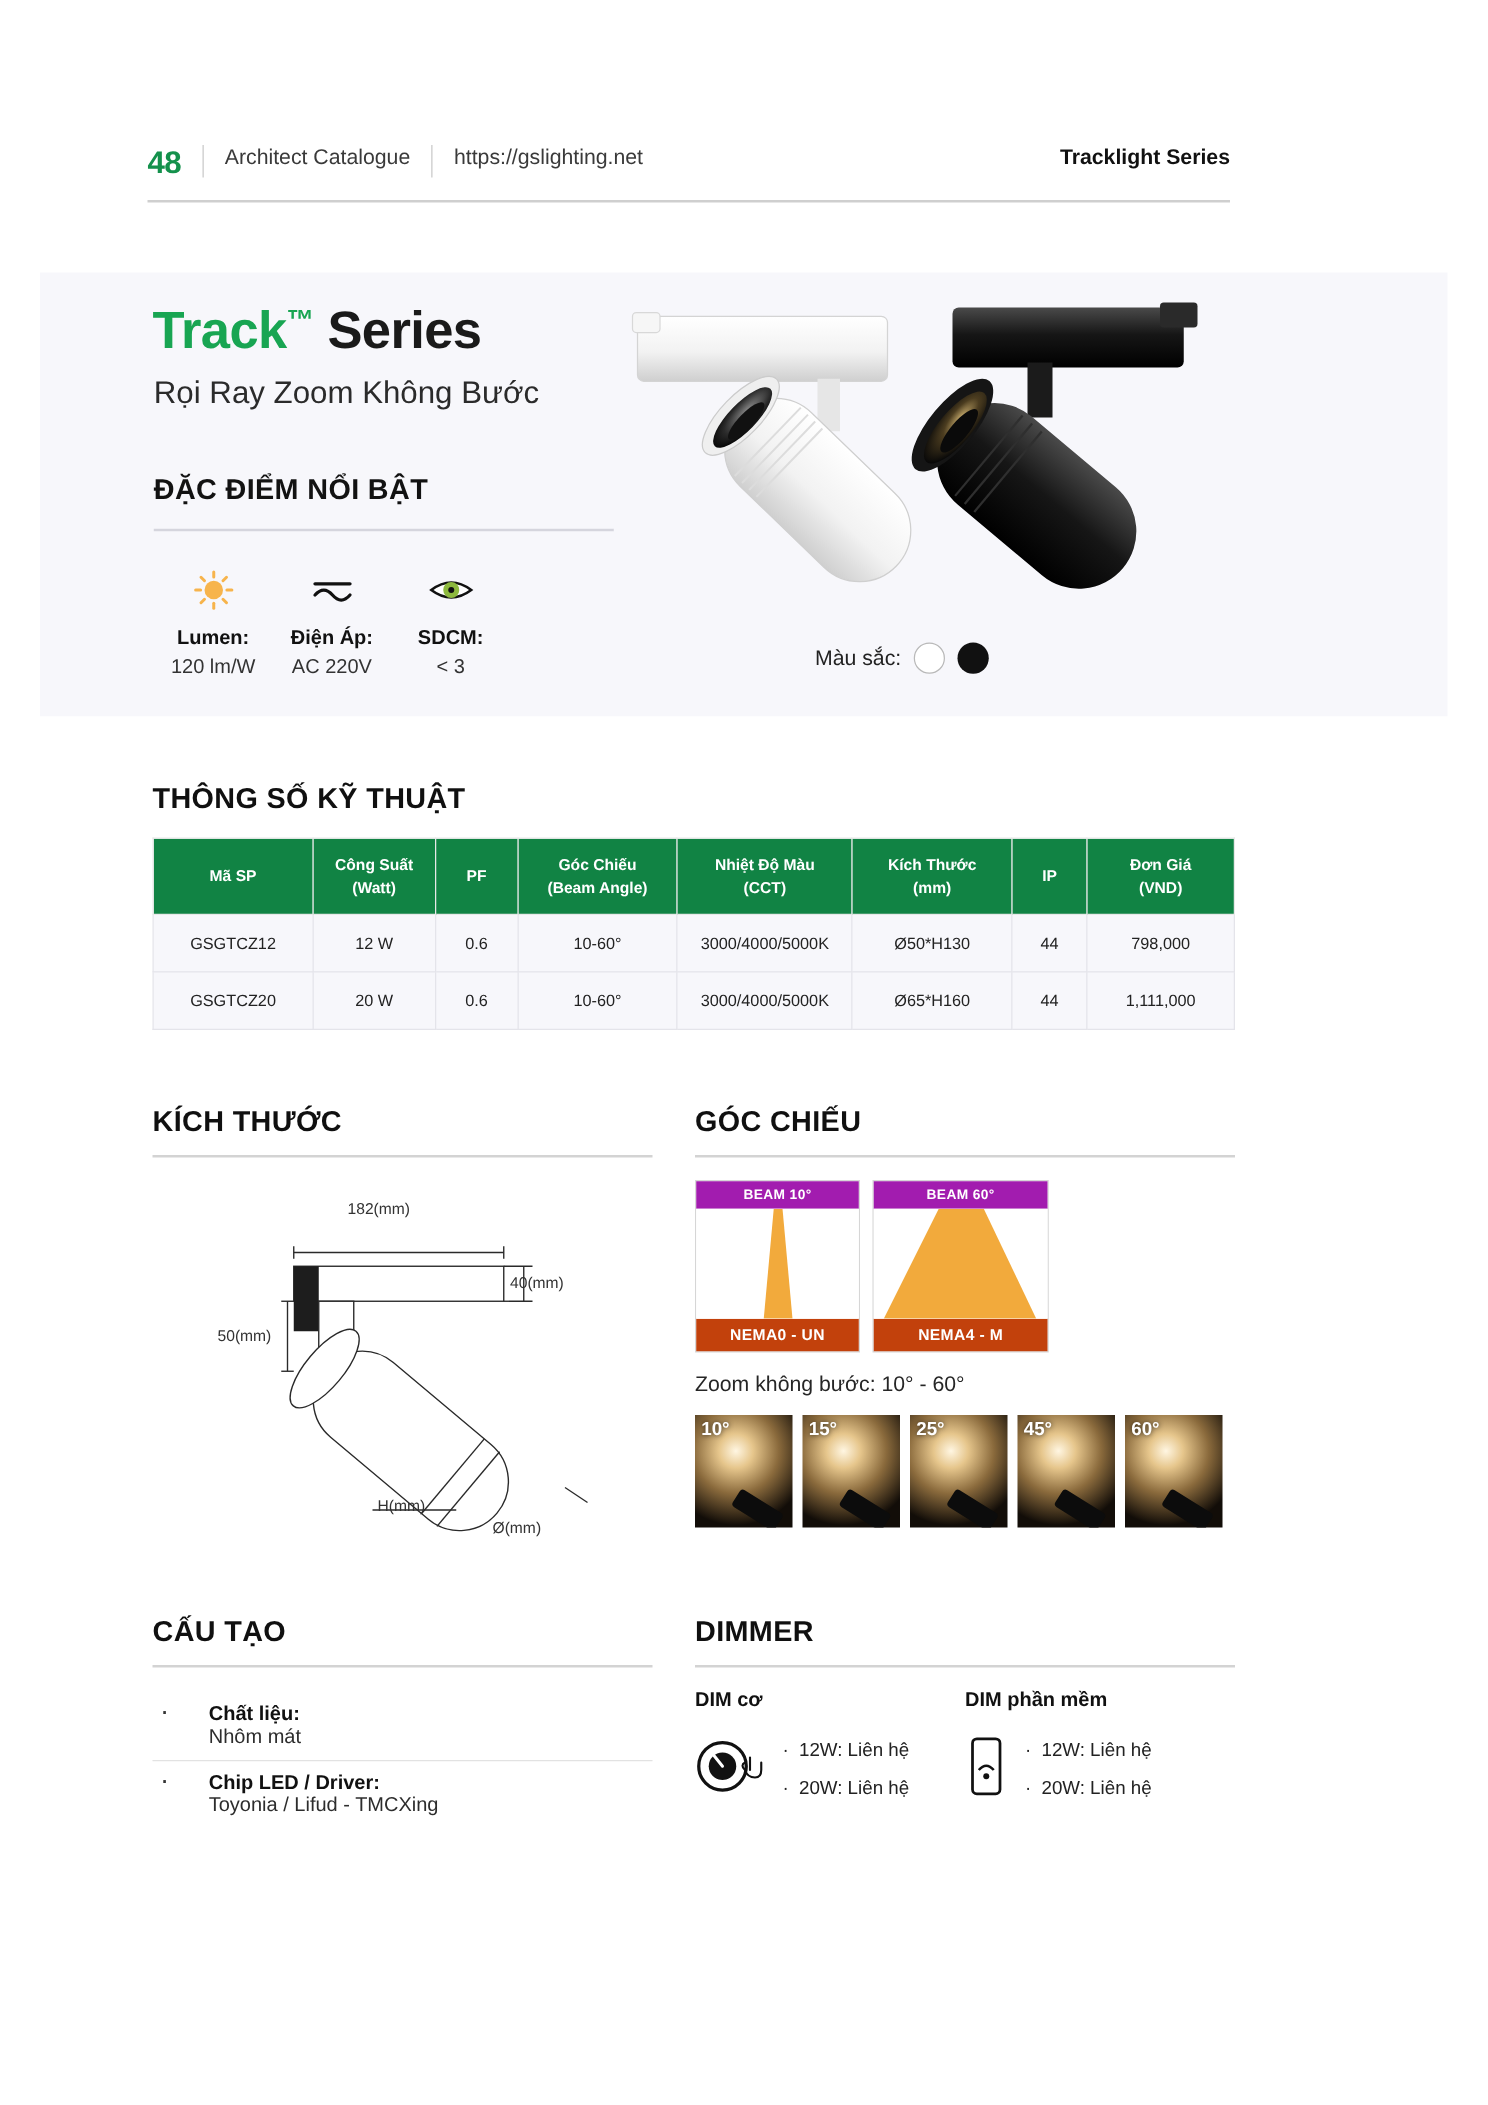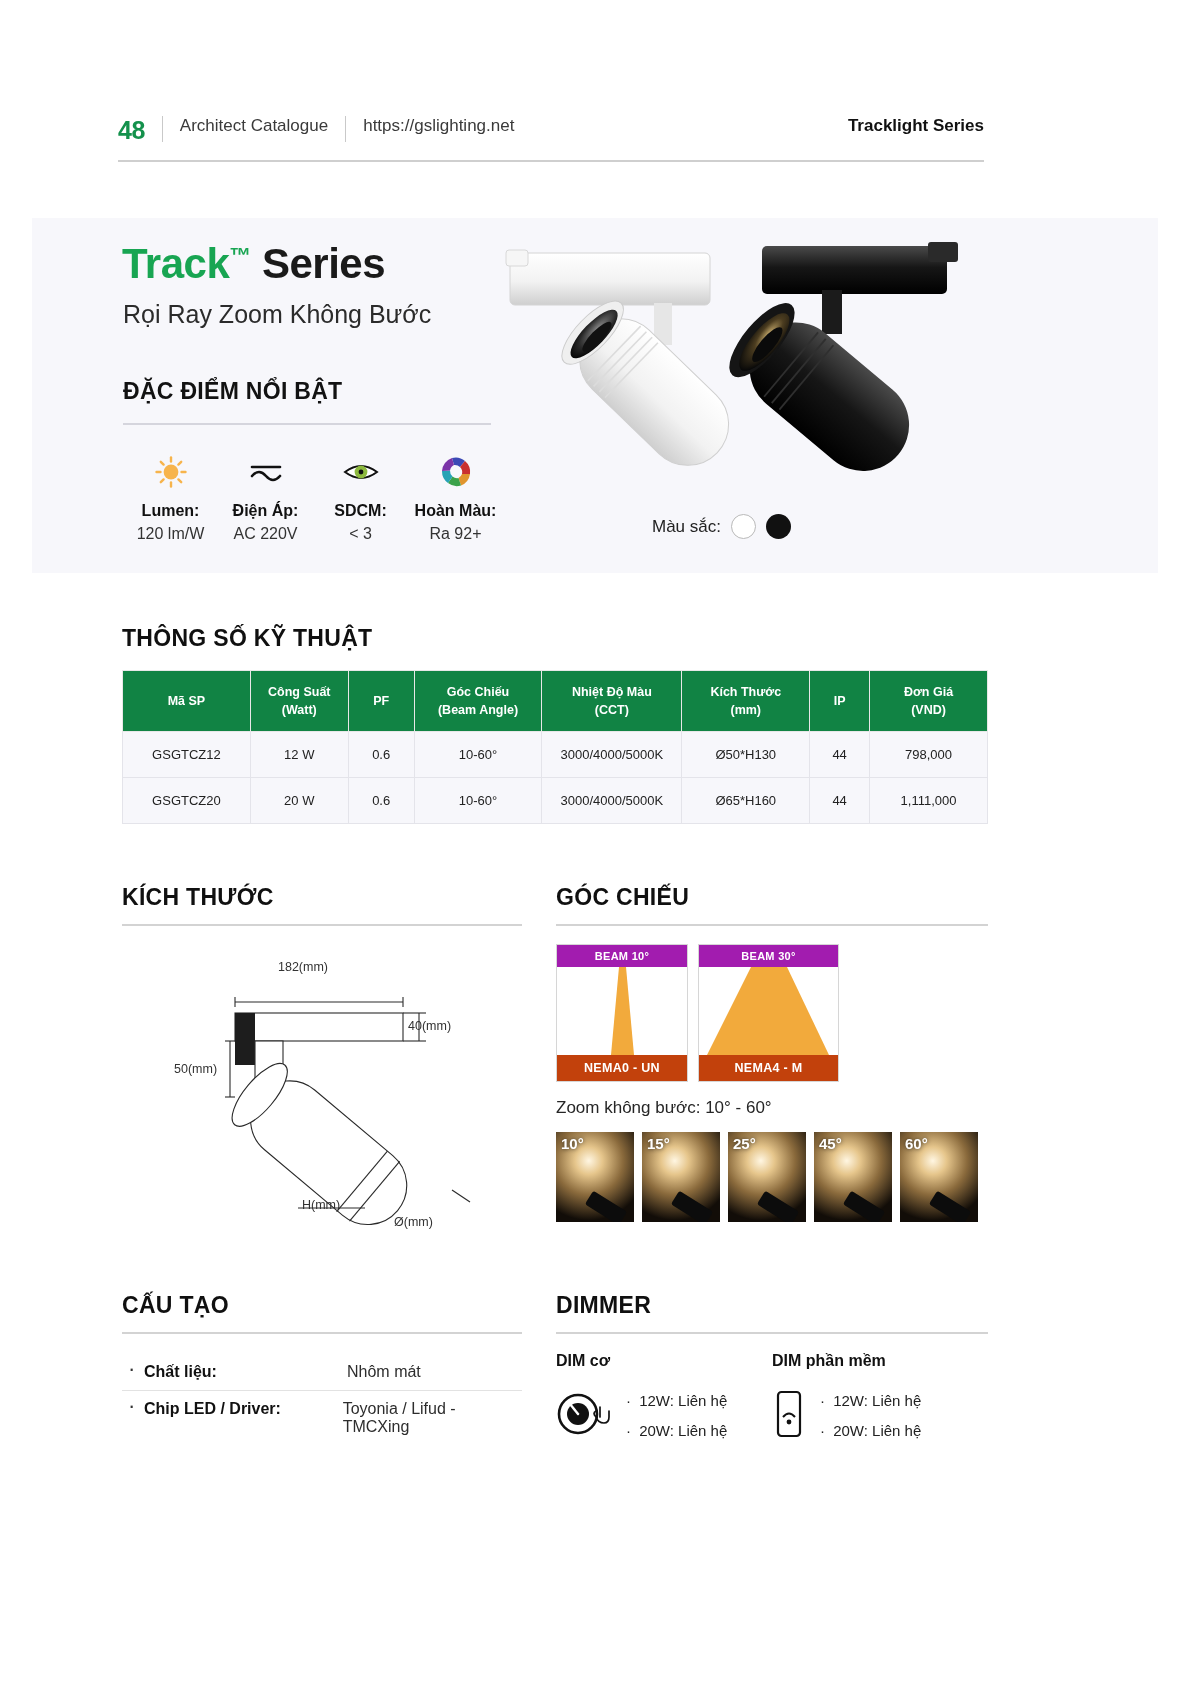--- a/index.html
+++ b/index.html
@@ -136,21 +136,21 @@
   }
   .angle-card .fixture {
     position: absolute; right: 8px; bottom: 6px; width: 40px; height: 16px;
     background: #0c0c0c; border-radius: 3px; transform: rotate(32deg); z-index: 2;
   }
 
   
   .struct-list { margin-top: 20px; }
   .struct-row {
     display: flex; align-items: baseline; padding: 9px 0 9px 22px;
-    font-size: 16px; position: relative;
+    font-size: 16px; position: relative; flex-direction: column;
   }
   .struct-row::before {
     content: "·"; position: absolute; left: 6px; top: 2px; font-size: 22px; color: #333;
   }
   .struct-key { font-weight: bold; color: #111; width: 180px; }
   .struct-val { color: #2d2d2d; font-weight: 400; margin-left: 23px; }
   .struct-div { height: 1px; background: #e2e2e2; width: 100%; }
 
   
   .dimmer-cols { display: flex; margin-top: 18px; }
@@ -228,36 +228,20 @@
           <svg width="38" height="28" viewBox="0 0 38 28">
             <path d="M3 14 q16 -12 32 0 q-16 12 -32 0 z" fill="#fff" stroke="#111" stroke-width="2"></path>
             <circle cx="19" cy="14" r="6.4" fill="#8db93e"></circle>
             <circle cx="19" cy="14" r="2.4" fill="#111"></circle>
           </svg>
         </div>
         <div class="feat-label">SDCM:</div>
         <div class="feat-value">&lt; 3</div>
       </div>
 
-      <div class="feat">
-        <div class="feat-ico">
-          <svg width="34" height="34" viewBox="0 0 34 34">
-            <g transform="translate(17,17)">
-              <path d="M-4 -14 A14.5 14.5 0 0 1 9 -11 L4 -5 A7.5 7.5 0 0 0 -2 -7 Z" fill="#3b49b5"></path>
-              <path d="M9 -11 A14.5 14.5 0 0 1 14 2 L6 2 A7.5 7.5 0 0 0 4 -5 Z" fill="#c93030"></path>
-              <path d="M14 2 A14.5 14.5 0 0 1 5 13.5 L2.5 6 A7.5 7.5 0 0 0 6 2 Z" fill="#e0952d"></path>
-              <path d="M5 13.5 A14.5 14.5 0 0 1 -8 11 L-3.5 4.5 A7.5 7.5 0 0 0 2.5 6 Z" fill="#3ba24a"></path>
-              <path d="M-8 11 A14.5 14.5 0 0 1 -14 -1 L-6 -1.5 A7.5 7.5 0 0 0 -3.5 4.5 Z" fill="#26a3b5"></path>
-              <path d="M-14 -1 A14.5 14.5 0 0 1 -4 -14 L-2 -7 A7.5 7.5 0 0 0 -6 -1.5 Z" fill="#7b34a8"></path>
-            </g>
-          </svg>
-        </div>
-        <div class="feat-label">Hoàn Màu:</div>
-        <div class="feat-value">Ra 92+</div>
-      </div>
     </div>
 
     <div class="photo-area">
       <svg width="560" height="330" viewBox="0 0 560 330">
         <defs>
           <linearGradient id="wbody" x1="0" y1="0" x2="0" y2="1">
             <stop offset="0%" stop-color="#ffffff"></stop>
               <stop offset="55%" stop-color="#f2f2f2"></stop>
             <stop offset="100%" stop-color="#cfcfcf"></stop>
           </linearGradient>
@@ -441,21 +425,21 @@
         <div class="beam-cap">BEAM 10°</div>
         <div class="beam-canvas">
           <svg width="130" height="88" viewBox="0 0 130 88">
             <polygon points="62,0 69,0 77,88 54,88" fill="#f2aa3c"></polygon>
           </svg>
         </div>
         <div class="beam-foot">NEMA0 - UN</div>
       </div>
 
       <div class="beam-box b60">
-        <div class="beam-cap">BEAM 30°</div>
+        <div class="beam-cap">BEAM 60°</div>
         <div class="beam-canvas">
           <svg width="139" height="88" viewBox="0 0 139 88">
             <polygon points="52,0 88,0 130,88 8,88" fill="#f2aa3c"></polygon>
           </svg>
         </div>
         <div class="beam-foot">NEMA4 - M</div>
       </div>
     </div>
 
     <div class="zoom-note">Zoom không bước: 10° - 60°</div>

